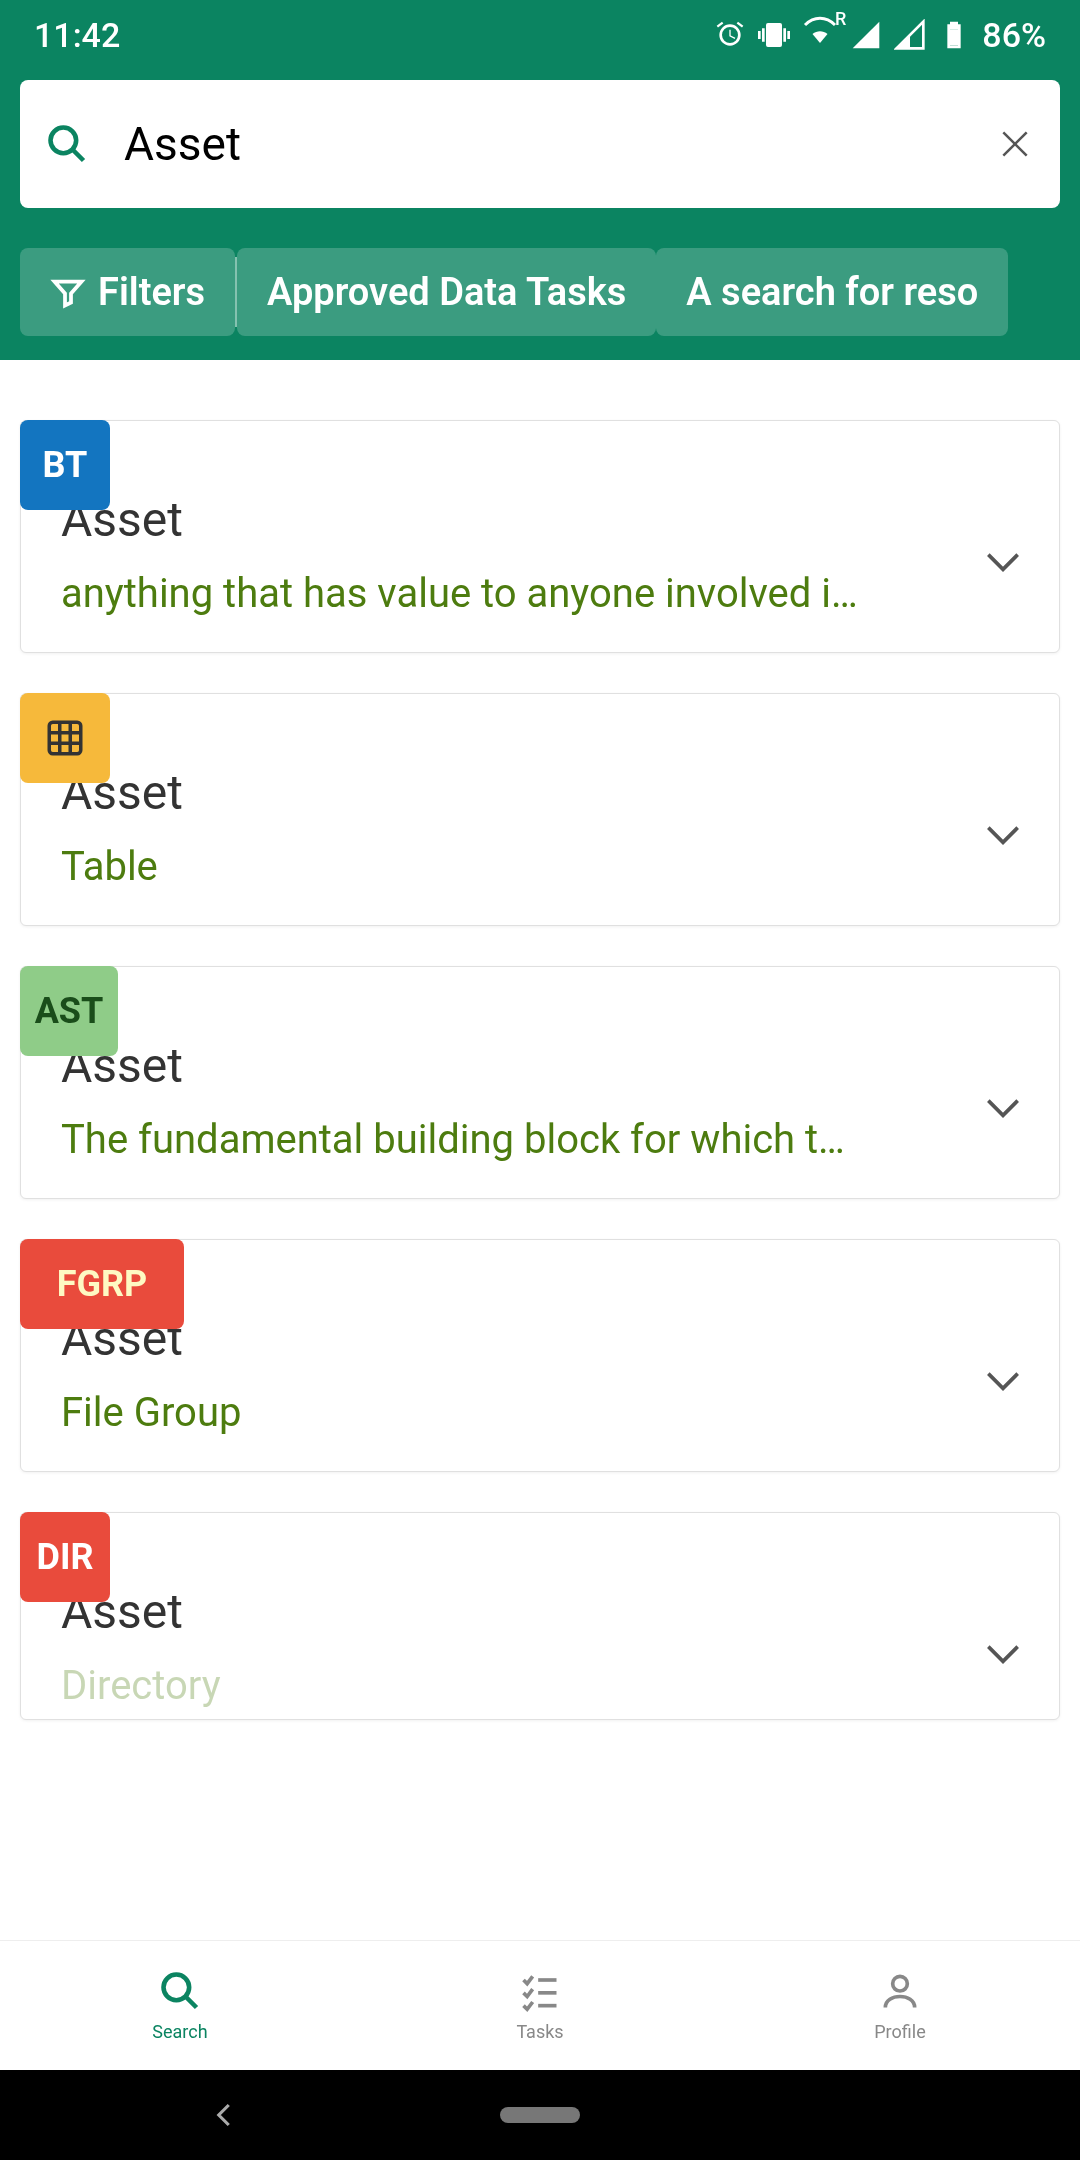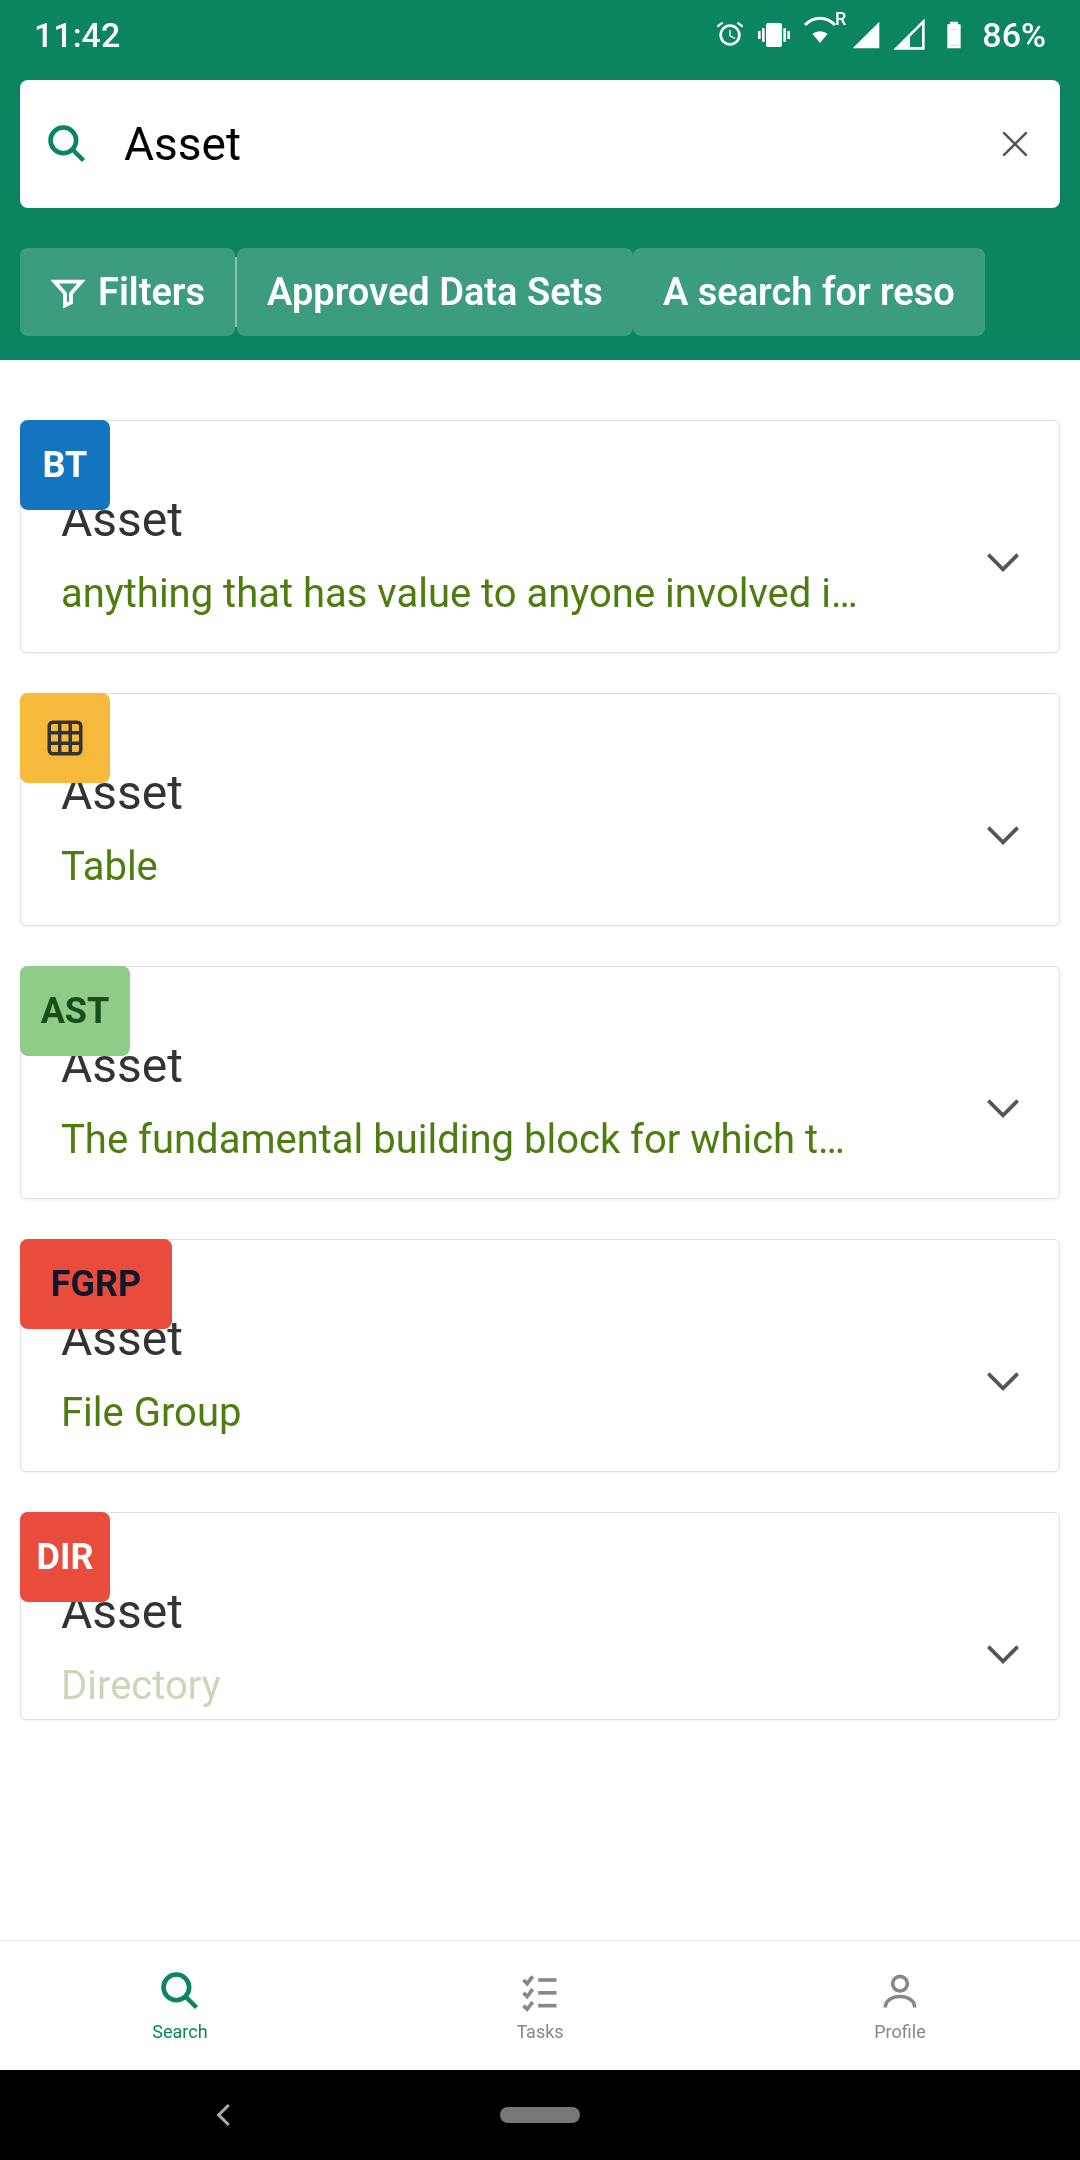--- a/index.html
+++ b/index.html
@@ -17,22 +17,22 @@
     .filter-row { display: flex; padding: 20px 20px 0; background: #0b8461; align-items: center; overflow: hidden; }
     .filter-chip { background: rgba(255,255,255,0.2); color: #fff; padding: 22px 30px; border-radius: 8px; font-size: 38px; font-weight: 600; display: flex; align-items: center; gap: 12px; white-space: nowrap; }
     .filter-divider { width: 2px; height: 70px; background: rgba(255,255,255,0.5); }
     .header-bottom { height: 24px; background: #0b8461; }
     
     .results { padding: 20px 20px 0; background: #fff; }
     .result-item { position: relative; margin-bottom: 20px; }
     .result-badge { position: absolute; top: 0; left: 0; width: 90px; height: 90px; border-radius: 8px; display: flex; align-items: center; justify-content: center; font-size: 36px; font-weight: 700; z-index: 2; }
     .result-badge.bt { background: #1375c0; color: #fff; }
     .result-badge.table { background: #f6b93b; color: #333; }
-    .result-badge.ast { background: #8fcc88; color: #1a4d1a; width: 110px; }
-    .result-badge.fgrp { background: #e94b3c; color: #0f172a; width: 152px; }
+    .result-badge.ast { background: #8fcc88; color: #1a4d1a; width: 98px; }
+    .result-badge.fgrp { background: #e94b3c; color: #fef9c3; width: 164px; }
     .result-badge.dir { background: #e94b3c; color: #fff; width: 90px; }
     .result-card { background: #fff; border: 1px solid #e0e0e0; border-radius: 6px; padding: 70px 40px 35px; margin-top: 40px; box-shadow: 0 1px 3px rgba(0,0,0,0.06); }
     .result-title { font-size: 48px; color: #333; font-weight: 400; margin-bottom: 22px; }
     .result-desc { font-size: 40px; color: #4d7c0f; }
     .result-chevron { position: absolute; right: 35px; top: 120px; }
     
     .bottom-nav { position: absolute; bottom: 90px; left: 0; right: 0; height: 130px; background: #fff; display: flex; border-top: 1px solid #eee; }
     .nav-item { flex: 1; display: flex; flex-direction: column; align-items: center; justify-content: center; gap: 8px; }
     .nav-item.active { color: #0b8461; }
     .nav-item.inactive { color: #888; text-align: center; }
@@ -92,21 +92,21 @@
 
 <div class="filter-row">
   <div class="filter-chip">
     <svg width="36" height="36" viewBox="0 0 24 24" fill="none" stroke="#fff" stroke-width="2.5">
         <path d="M3 5h18l-7 8v6l-4 2v-8z"></path>
       </svg>
     <span>Filters</span>
   </div>
   <div class="filter-divider"></div>
   <div class="filter-chip">
-    <span>Approved Data Sets</span>
+    <span>Approved Data Tasks</span>
   </div>
   <div class="filter-chip">
     <span>A search for reso</span>
   </div>
 </div>
 <div class="header-bottom"></div>
 
 <div class="results">
 
   <div class="result-item">

